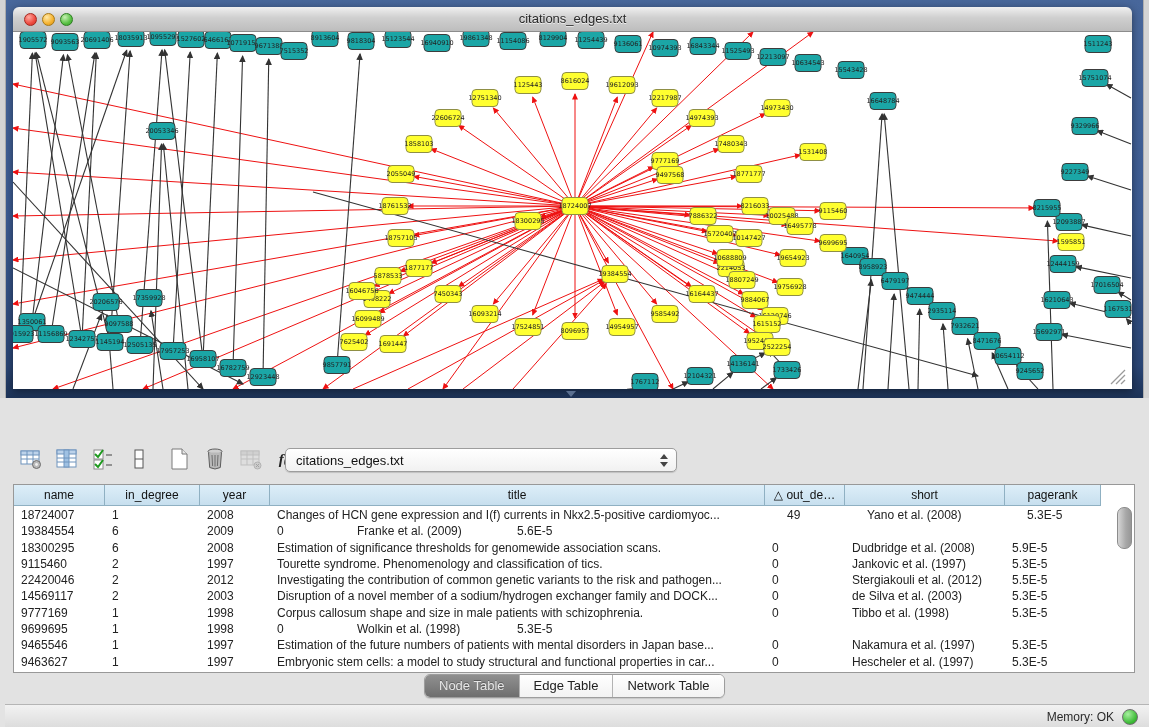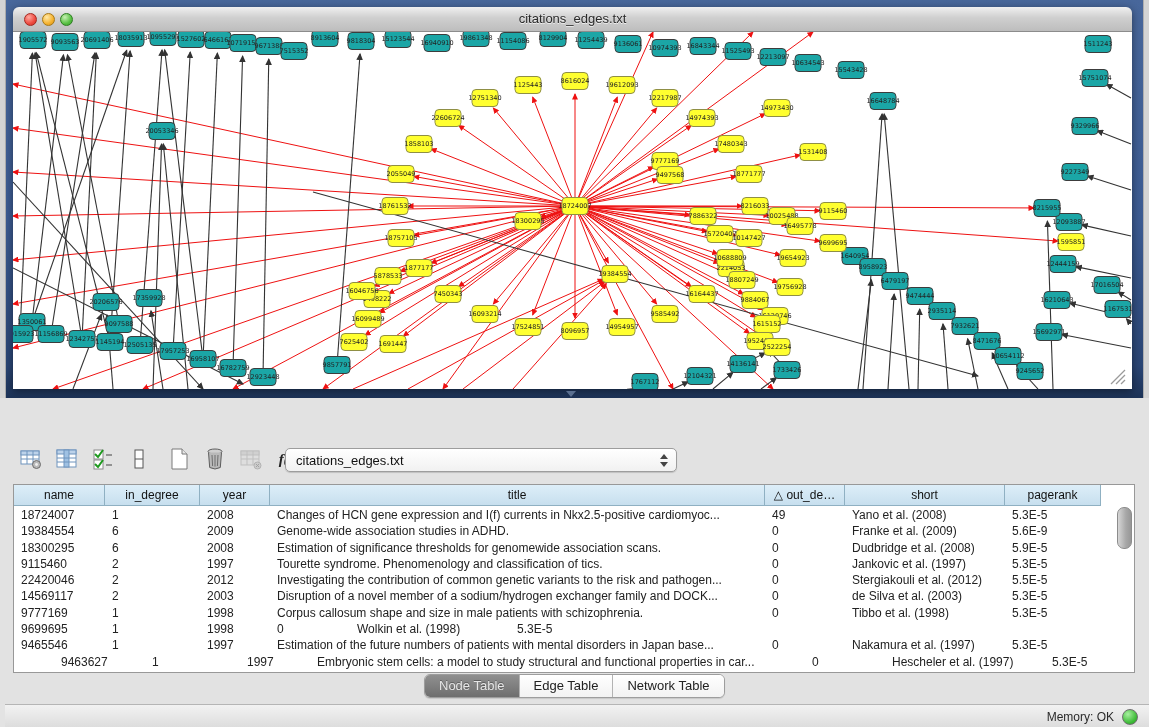--- a/index.html
+++ b/index.html
@@ -812,32 +812,31 @@
           <div class="th" style="width: 80px; text-align: center;">△ out_de…</div>
           <div class="th" style="width: 160px;">short</div>
           <div class="th" style="width: 96px;">pagerank</div>
         </div>
       <div class="tbl-body">
           <div class="tr">
             <div class="td" style="width: 91px;">18724007</div>
             <div class="td" style="width: 95px;">1</div>
             <div class="td" style="width: 70px;">2008</div>
             <div class="td" style="width: 495px;">Changes of HCN gene expression and I(f) currents in Nkx2.5-positive cardiomyoc...</div>
-            <div class="td" style="width: 80px;">49</div>
+            <div class="td" style="width: 80px; margin-left: 15px;">49</div>
             <div class="td" style="width: 160px;">Yano et al. (2008)</div>
             <div class="td" style="width: 96px;">5.3E-5</div>
           </div>
           <div class="tr">
             <div class="td" style="width: 91px;">19384554</div>
             <div class="td" style="width: 95px;">6</div>
             <div class="td" style="width: 70px;">2009</div>
-            <div class="td" style="width: 495px;">Genome-wide association studies in ADHD.</div>
             <div class="td" style="width: 80px;">0</div>
             <div class="td" style="width: 160px;">Franke et al. (2009)</div>
-            <div class="td" style="width: 96px;">5.6E-9</div>
+            <div class="td" style="width: 96px;">5.6E-5</div>
           </div>
           <div class="tr">
             <div class="td" style="width: 91px;">18300295</div>
             <div class="td" style="width: 95px;">6</div>
             <div class="td" style="width: 70px;">2008</div>
             <div class="td" style="width: 495px;">Estimation of significance thresholds for genomewide association scans.</div>
             <div class="td" style="width: 80px;">0</div>
             <div class="td" style="width: 160px;">Dudbridge et al. (2008)</div>
             <div class="td" style="width: 96px;">5.9E-5</div>
           </div>
@@ -888,21 +887,21 @@
           <div class="tr">
             <div class="td" style="width: 91px;">9465546</div>
             <div class="td" style="width: 95px;">1</div>
             <div class="td" style="width: 70px;">1997</div>
             <div class="td" style="width: 495px;">Estimation of the future numbers of patients with mental disorders in Japan base...</div>
             <div class="td" style="width: 80px;">0</div>
             <div class="td" style="width: 160px;">Nakamura et al. (1997)</div>
             <div class="td" style="width: 96px;">5.3E-5</div>
           </div>
           <div class="tr">
-            <div class="td" style="width: 91px; margin-left: 40px;">9463627</div>
+            <div class="td" style="width: 91px;">9463627</div>
             <div class="td" style="width: 95px;">1</div>
             <div class="td" style="width: 70px;">1997</div>
             <div class="td" style="width: 495px;">Embryonic stem cells: a model to study structural and functional properties in car...</div>
             <div class="td" style="width: 80px;">0</div>
             <div class="td" style="width: 160px;">Hescheler et al. (1997)</div>
             <div class="td" style="width: 96px;">5.3E-5</div>
           </div>
         </div>
       <div class="vscroll"></div>
     </div>

